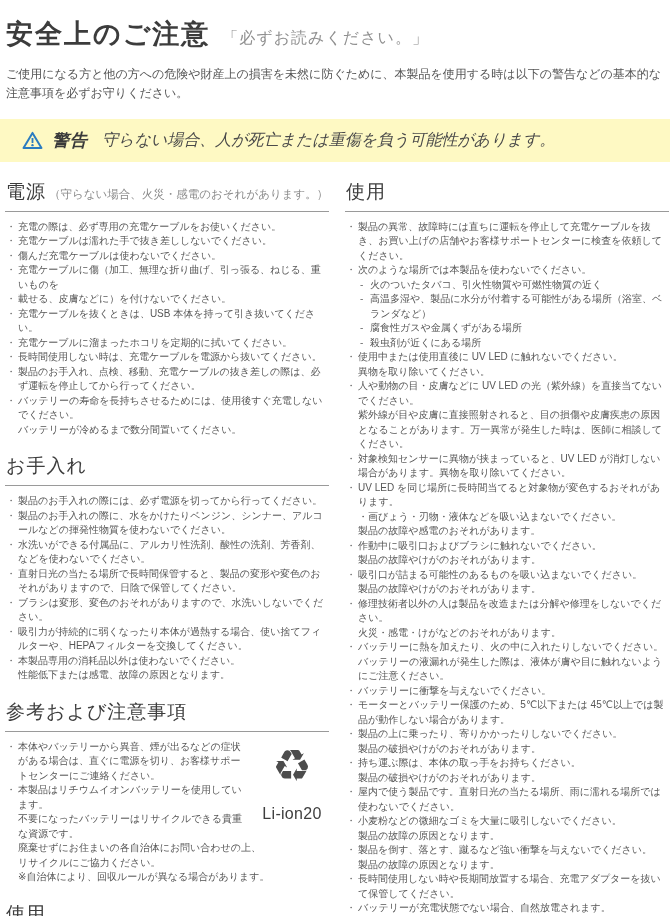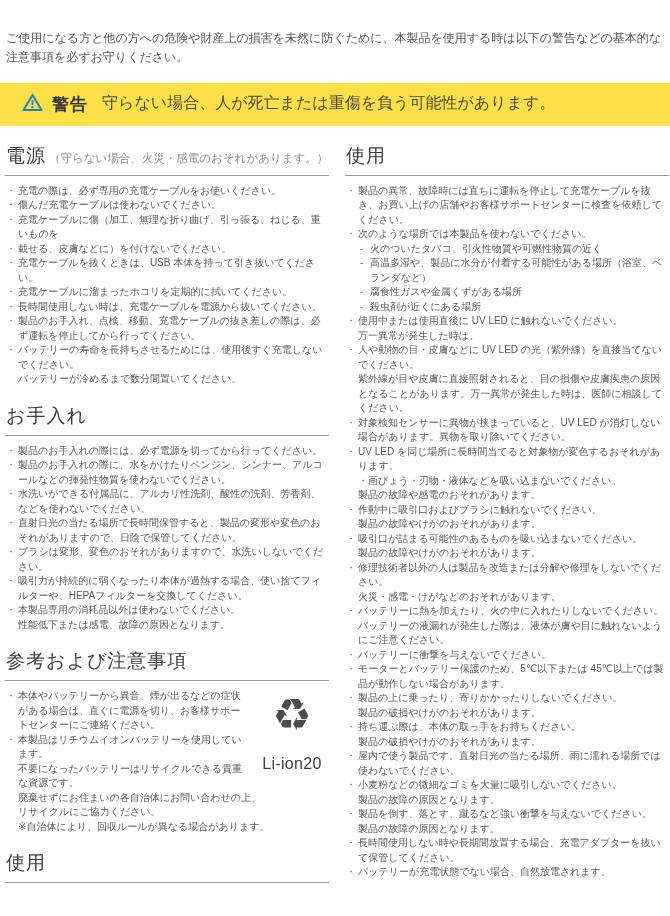--- a/index.html
+++ b/index.html
@@ -7,23 +7,24 @@
     width:670px;height:916px;overflow:hidden;background:#ffffff;
     font-family:"Liberation Sans","DejaVu Sans",sans-serif;
     color:#565656;-webkit-font-smoothing:antialiased;
   }
   .head{padding:16px 8px 0 6px;}
   .title-row{display:flex;align-items:baseline;gap:12px;}
   .page-title{font-size:27px;font-weight:bold;color:#3c3c3c;letter-spacing:2px;}
   .page-subtitle{font-size:16px;color:#8f8f8f;letter-spacing:1px;}
   .intro{margin-top:13px;font-size:12px;line-height:1.62;color:#555;}
   .warnband{
-    margin-top:15px;background:#fde047;
-    display:flex;align-items:flex-start;gap:9px;
+    margin-top:15px;background:#fef9c3;
+    display:flex;align-items:center;gap:9px;
     padding:10px 10px 10px 22px;
+    font-style:italic;
   }
   .warn-icon{display:inline-flex;align-items:center;}
   .warn-label{font-size:17px;font-weight:bold;color:#3a3a3a;letter-spacing:1px;margin-right:5px;}
   .warn-text{font-size:16px;color:#4a4a4a;}
   .cols{display:flex;gap:16px;padding:17px 5px 0 5px;}
   .col{width:324px;flex:0 0 324px;}
   .sec{margin-bottom:16px;}
   .sec-head{border-bottom:1px solid #9a9a9a;padding:0 0 6px 1px;margin-bottom:8px;}
   .sec-title{font-size:19px;color:#3d3d3d;letter-spacing:1px;}
   .sec-note{font-size:11.5px;color:#8a8a8a;margin-left:3px;}
@@ -34,20 +35,24 @@
   .line.sub{padding-left:25px;}
   .dash{position:absolute;left:15px;top:0;color:#6e6e6e;}
   .aside{float:right;text-align:center;margin:3px 4px 4px 10px;width:66px;}
   .recycle-icon{font-size:44px;line-height:1.05;color:#4c4c4c;}
   .recycle-label{font-size:16px;color:#3e3e3e;margin-top:16px;letter-spacing:0.3px;}
 </style>
 </head>
 <body>
 
 <div class="head">
+  <div class="title-row">
+    <span class="page-title">安全上のご注意</span>
+    <span class="page-subtitle">「必ずお読みください。」</span>
+  </div>
   <div class="intro">ご使用になる方と他の方への危険や財産上の損害を未然に防ぐために、本製品を使用する時は以下の警告などの基本的な注意事項を必ずお守りください。</div>
 </div>
 
 <div class="warnband">
   <span class="warn-icon">
     <svg width="21" height="19" viewBox="0 0 24 22" aria-hidden="true">
       <path d="M12 2.2 L22.4 19.6 L1.6 19.6 Z" fill="none" stroke="var(--warn-blue,#2b7cc0)" stroke-width="2.3" stroke-linejoin="round"></path>
       <rect x="10.95" y="8" width="2.1" height="6" rx="0.8" fill="var(--warn-blue,#2b7cc0)"></rect>
       <circle cx="12" cy="16.4" r="1.35" fill="var(--warn-blue,#2b7cc0)"></circle>
     </svg>
@@ -58,21 +63,21 @@
 
 <div class="cols">
   <div class="col">
       <section class="sec">
         <div class="sec-head"><span class="sec-title">電源</span><span class="sec-note">（守らない場合、火災・感電のおそれがあります。）</span></div>
         <div class="sec-body">
           <div class="item">
             <div class="line first"><span class="bullet">・</span><span>充電の際は、必ず専用の充電ケーブルをお使いください。</span></div>
           </div>
           <div class="item">
-            <div class="line first"><span class="bullet">・</span></div>
+            <div class="line first"><span class="bullet">・</span><span>充電ケーブルは濡れた手で抜き差ししないでください。</span></div>
           </div>
           <div class="item">
             <div class="line first"><span class="bullet">・</span><span>傷んだ充電ケーブルは使わないでください。</span></div>
           </div>
           <div class="item">
             <div class="line first"><span class="bullet">・</span><span>充電ケーブルに傷（加工、無理な折り曲げ、引っ張る、ねじる、重いものを</span></div>
           </div>
           <div class="item">
             <div class="line first"><span class="bullet">・</span><span>載せる、皮膚などに）を付けないでください。</span></div>
           </div>
@@ -153,21 +158,21 @@
           </div>
           <div class="item">
             <div class="line first"><span class="bullet">・</span><span>次のような場所では本製品を使わないでください。</span></div>
             <div class="line sub"><span class="dash">-</span><span>火のついたタバコ、引火性物質や可燃性物質の近く</span></div>
             <div class="line sub"><span class="dash">-</span><span>高温多湿や、製品に水分が付着する可能性がある場所（浴室、ベランダなど）</span></div>
             <div class="line sub"><span class="dash">-</span><span>腐食性ガスや金属くずがある場所</span></div>
             <div class="line sub"><span class="dash">-</span><span>殺虫剤が近くにある場所</span></div>
           </div>
           <div class="item">
             <div class="line first"><span class="bullet">・</span><span>使用中または使用直後に UV LED に触れないでください。</span></div>
-            <div class="line cont"><span>万一異常が発生した時は。</span></div>
+            <div class="line cont"><span>異物を取り除いてください。</span></div>
           </div>
           <div class="item">
             <div class="line first"><span class="bullet">・</span><span>人や動物の目・皮膚などに UV LED の光（紫外線）を直接当てないでください。</span></div>
             <div class="line cont"><span>紫外線が目や皮膚に直接照射されると、目の損傷や皮膚疾患の原因となることがあります。万一異常が発生した時は、医師に相談してください。</span></div>
           </div>
           <div class="item">
             <div class="line first"><span class="bullet">・</span><span>対象検知センサーに異物が挟まっていると、UV LED が消灯しない場合があります。異物を取り除いてください。</span></div>
           </div>
           <div class="item">
             <div class="line first"><span class="bullet">・</span><span>UV LED を同じ場所に長時間当てると対象物が変色するおそれがあります。</span></div>

